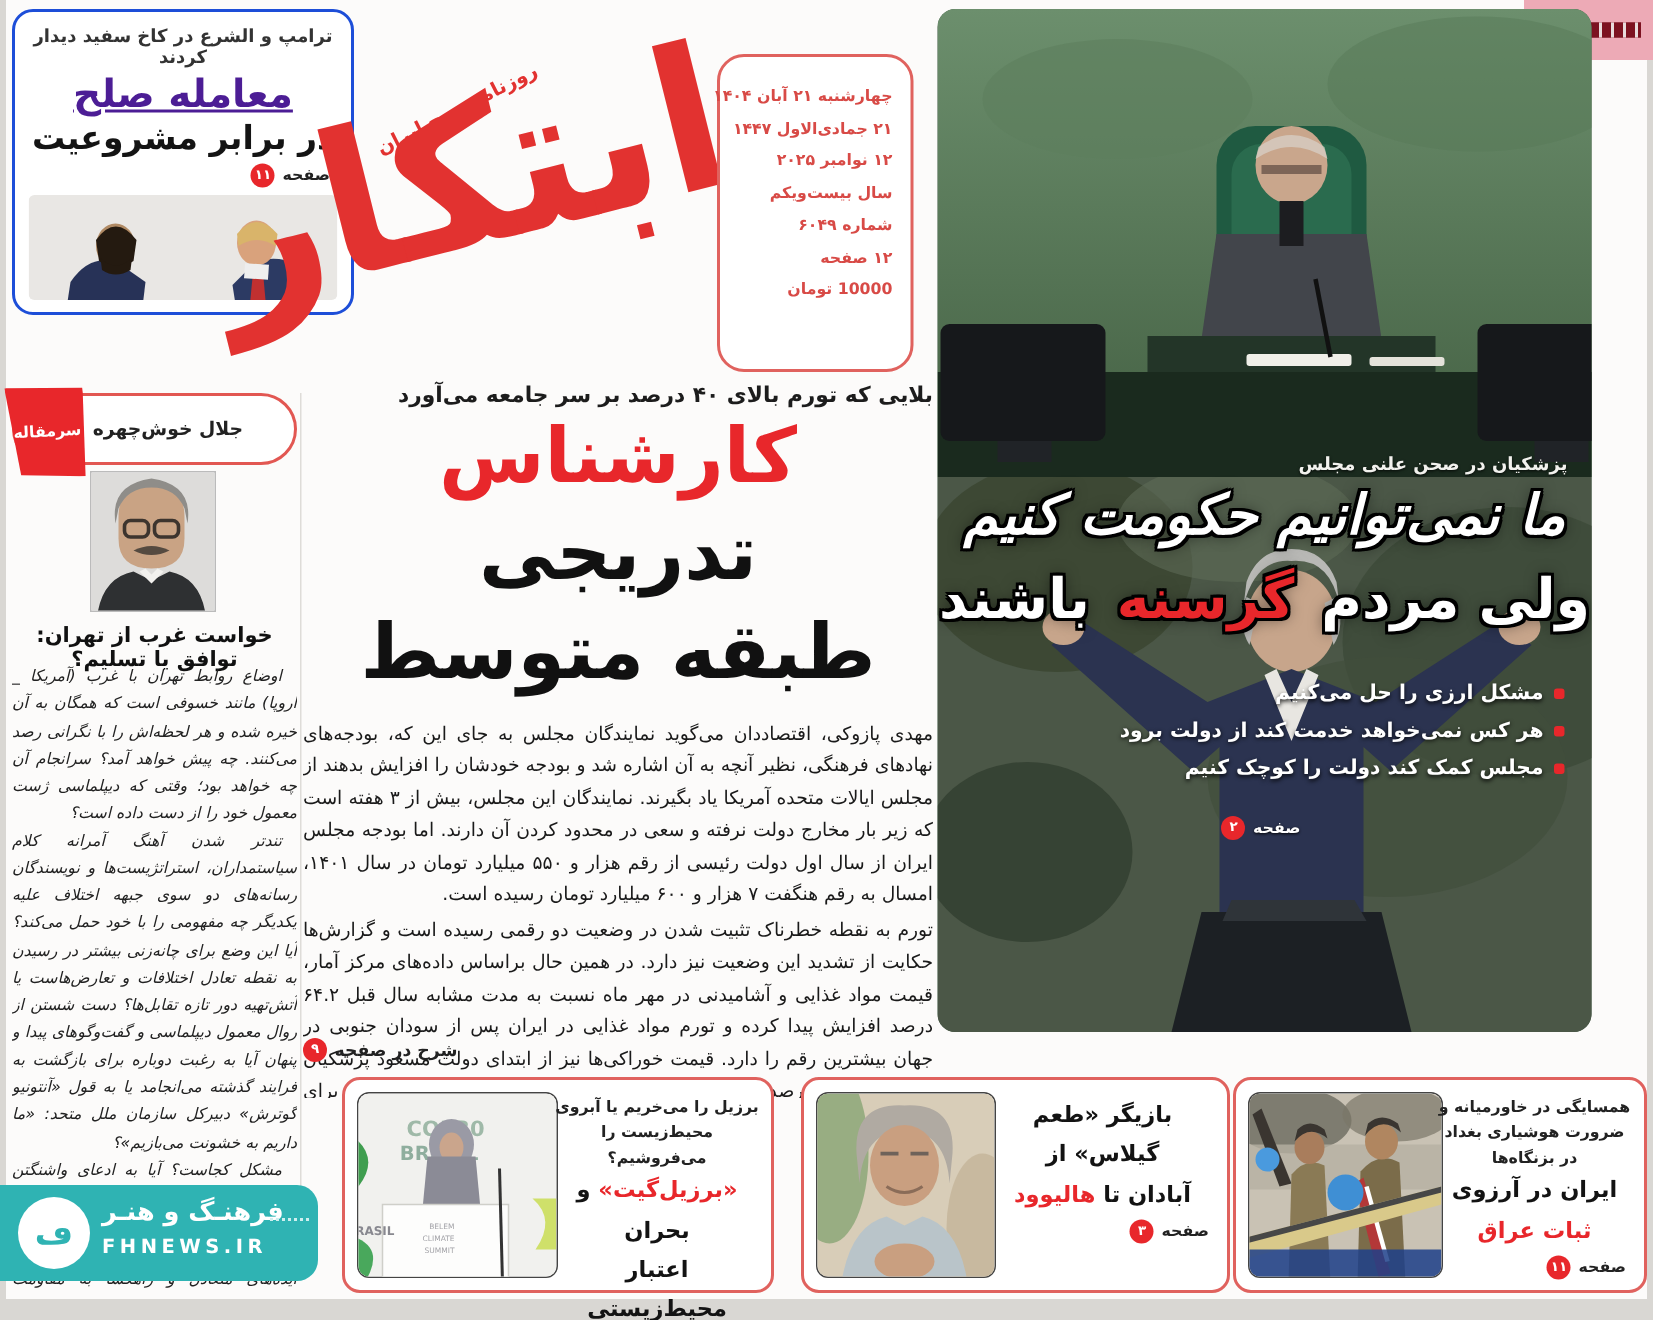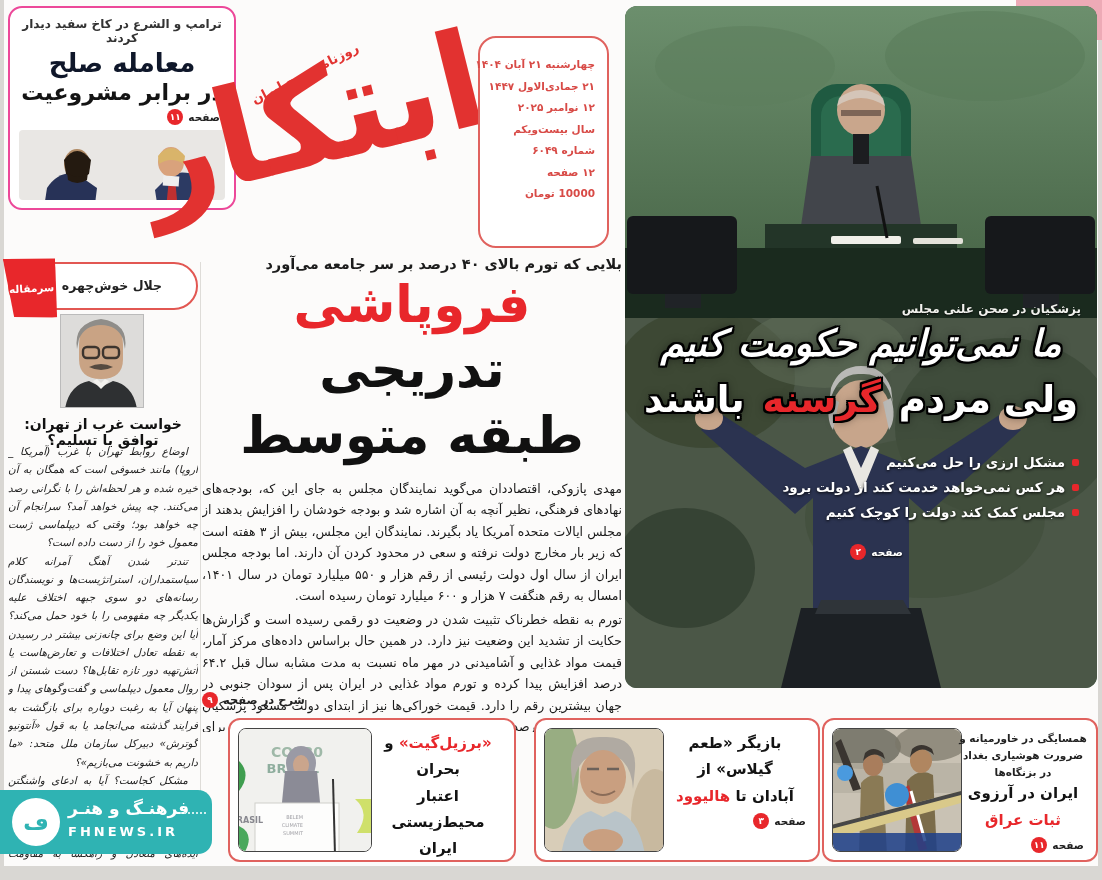--- a/index.html
+++ b/index.html
@@ -6,44 +6,44 @@
   html,body { width:1102px; height:880px; }
   body { background:#d9d7d3; font-family:"DejaVu Sans", sans-serif; overflow:hidden; }
   .page { position:relative; width:1102px; height:880px; direction:rtl; }
   .sheet { position:absolute; left:4px; top:0; width:1094px; height:866px; background:#fcfbfa; }
 
   .abs { position:absolute; }
   .rtl { direction:rtl; }
   .c { text-align:center; }
 
   
-  .tl-box { left:8px; top:6px; width:228px; height:204px; border:2px solid #ec4899; border-radius:14px; background:#fff; overflow:hidden; }
+  .tl-box { left:8px; top:6px; width:228px; height:204px; border:2px solid #1d4ed8; border-radius:14px; background:#fff; overflow:hidden; }
   .tl-kicker { margin-top:9px; font-size:12px; font-weight:700; color:#333; }
-  .tl-red { margin-top:3px; font-size:26px; font-weight:900; color:#0f172a; letter-spacing:-1px; }
+  .tl-red { margin-top:3px; font-size:26px; font-weight:900; color:#4c1d95; letter-spacing:-1px;text-decoration:underline; }
   .tl-black { margin-top:2px; font-size:22px; font-weight:900; color:#141414; letter-spacing:-1px; }
   .pgrow { display:flex; align-items:center; justify-content:flex-start; gap:5px; direction:rtl; padding:4px 14px 0 0; }
   .pglabel { font-size:10.5px; font-weight:700; color:#222; }
   .pgbadge { width:16px; height:16px; border-radius:50%; background:#e8272b; color:#fff; font-size:9px; font-weight:700; display:inline-flex; align-items:center; justify-content:center; }
   .tl-photo { position:absolute; left:9px; right:9px; bottom:8px; top:122px; border-radius:4px; overflow:hidden; }
 
   
   .mast-logo { left:238px; top:-14px; width:250px; height:266px; color:#e23230; font-weight:900;
                font-size:132px; transform:rotate(-14deg); line-height:240px; text-align:center; letter-spacing:-6px; }
   .mast-tagline { left:246px; top:66px; color:#e23230; font-size:13px; font-weight:700; transform:rotate(-27deg); }
   .datebox { left:478px; top:36px; width:131px; height:212px; border:2px solid #e0625e; border-radius:18px; background:#fff; padding:16px 12px; }
   .datebox div { color:#d84a46; font-size:10.5px; font-weight:700; line-height:2.05; text-align:right; white-space:nowrap; }
 
   
   .corner { left:auto; right:0; top:0; width:86px; height:40px; background:#edaab6; border-radius:0 0 0 18px; }
   .corner-bar { position:absolute; right:8px; top:15px; width:58px; height:10px; background:#7c1220;
                 background-image:repeating-linear-gradient(90deg,#7c1220 0 6px,#e8dcdc 6px 8px); }
   .corner-txt { position:absolute; right:66px; top:6px; color:#fff; font-size:15px; font-weight:900; }
 
   
-  .lead { left:625px; top:6px; width:472px; height:682px; border-radius:12px; overflow:hidden; background:#3f5a42; }
+  .lead { left:625px; top:6px; width:436px; height:682px; border-radius:12px; overflow:hidden; background:#3f5a42; }
   .lead svg { position:absolute; left:0; }
   .lead-caption { position:absolute; right:16px; top:296px; color:#f2f2ee; font-size:12px; font-weight:700; text-shadow:0 1px 2px rgba(0,0,0,.8); }
   .lead-h { position:absolute; width:100%; text-align:center; font-weight:900; font-size:37px; letter-spacing:-1px; color:#fff;
             text-shadow:-2px 0 #000, 2px 0 #000, 0 -2px #000, 0 2px #000, -2px -2px #000, 2px 2px #000, 2px -2px #000, -2px 2px #000, 0 0 10px rgba(0,0,0,.65); }
   .lead-h1 { top:316px;font-style:italic; }
   .lead-h2 { top:372px; }
   .lead-h .red { color:#e8272b; margin:0 5px; }
   .lead-bullets { position:absolute; right:18px; top:448px; }
   .lead-bullet { display:flex; direction:rtl; align-items:center; gap:7px; margin-bottom:9px; }
   .lead-bullet .dot { width:7px; height:7px; background:#e8272b; border-radius:2px; flex:0 0 auto; }
@@ -226,21 +226,21 @@
     </div>
     <div class="pgrow lead-pg">
       <span class="pglabel">صفحه</span>
       <span class="pgbadge">۲</span>
     </div>
   </div>
 
   <div class="abs mid rtl">
     <div class="mid-kicker">بلایی که تورم بالای ۴۰ درصد بر سر جامعه می‌آورد</div>
     <div class="mid-h">
-      <span class="red">فروپاشی</span>
+      <span class="red">کارشناس</span>
       <span>تدریجی</span><br>
       <span>طبقه متوسط</span>
     </div>
     <div class="mid-body">
       <p>مهدی پازوکی، اقتصاددان می‌گوید نمایندگان مجلس به جای این که، بودجه‌های نهادهای فرهنگی، نظیر آنچه به آن اشاره شد و بودجه خودشان را افزایش بدهند از مجلس ایالات متحده آمریکا یاد بگیرند. نمایندگان این مجلس، بیش از ۳ هفته است که زیر بار مخارج دولت نرفته و سعی در محدود کردن آن دارند. اما بودجه مجلس ایران از سال اول دولت رئیسی از رقم هزار و ۵۵۰ میلیارد تومان در سال ۱۴۰۱، امسال به رقم هنگفت ۷ هزار و ۶۰۰ میلیارد تومان رسیده است.</p>
       <p>تورم به نقطه خطرناک تثبیت شدن در وضعیت دو رقمی رسیده است و گزارش‌ها حکایت از تشدید این وضعیت نیز دارد. در همین حال براساس داده‌های مرکز آمار، قیمت مواد غذایی و آشامیدنی در مهر ماه نسبت به مدت مشابه سال قبل ۶۴.۲ درصد افزایش پیدا کرده و تورم مواد غذایی در ایران پس از سودان جنوبی در جهان بیشترین رقم را دارد. قیمت خوراکی‌ها نیز از ابتدای دولت مسعود پزشکیان با افزایش ۱۷۱ درصدی مواجه شده است و این یعنی در ۱۵ ماه، شهروندان برای خرید مواد غذایی تا ۱۷۱ درصد پول بیشتری باید پرداخت کنند. حمید حاجی‌اسماعیلی، کارشناس روابط کار نیز اخیرا گفته است که «متوسط حقوق‌ها در ایران حدود ۱۷ میلیون تومان است. در حالی که خط فقر نسبی بالای ۵۵ میلیون تومان است. این فاصله نشان‌دهنده نیاز به حمایت جدی از حقوق‌بگیران است.» هم چنین مهدی پازوکی اخیرا در گفت و گویی تصریح داشته بود که «دولت با کسری بودجه ۴۰۰ هزار میلیارد تومانی مواجه است که منجر به خلق پول و افزایش تورم می‌شود. در شرایط فعلی، اصلاح سیستم مالیاتی و اجتماعی برای کاهش مشکلات اقتصادی ضروری است.»</p>
     </div>
     <div class="mid-foot">
       <span class="pglabel">شرح در صفحه</span>
       <span class="pgbadge">۹</span>
@@ -297,20 +297,21 @@
         <path d="M48 42 L80 42 L84 84 L44 84 Z" fill="#8b8b96"></path>
         <rect x="18" y="74" width="84" height="52" fill="#fdfdfc" stroke="#cfcfc9"></rect>
         <text x="26" y="94" font-size="8" font-weight="bold" fill="#88888f" font-family="DejaVu Sans">BRASIL</text>
         <text x="66" y="90" font-size="5" fill="#a3a3a8" font-family="DejaVu Sans">BELEM</text>
         <text x="66" y="98" font-size="5" fill="#a3a3a8" font-family="DejaVu Sans">CLIMATE</text>
         <text x="66" y="106" font-size="5" fill="#a3a3a8" font-family="DejaVu Sans">SUMMIT</text>
         <line x1="96" y1="50" x2="98" y2="126" stroke="#333" stroke-width="2"></line>
       </svg>
     </div>
     <div class="btxt rtl">
+      <div class="b-kicker">برزیل را می‌خریم یا آبروی محیط‌زیست را می‌فروشیم؟</div>
       <div class="b-h">
         <span class="red">«برزیل‌گیت»</span>
         <span>و بحران</span><br>
         <span>اعتبار محیط‌زیستی ایران</span>
       </div>
 
     </div>
   </div>
 
   <div class="abs bbox box-ershadi">

